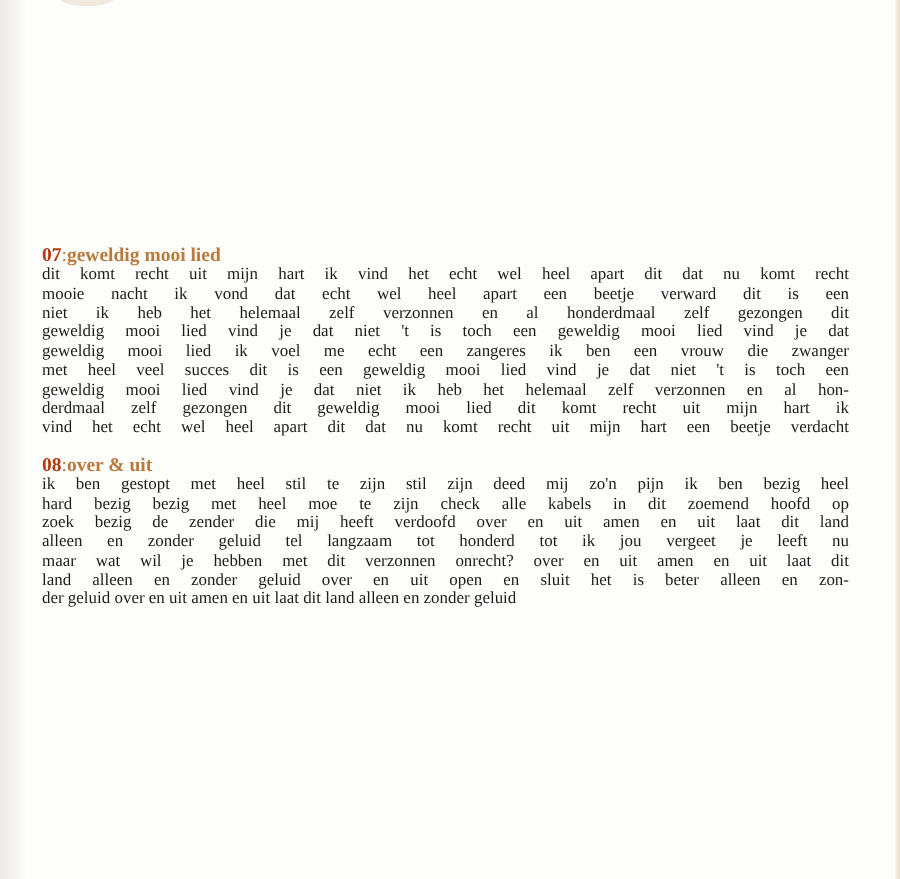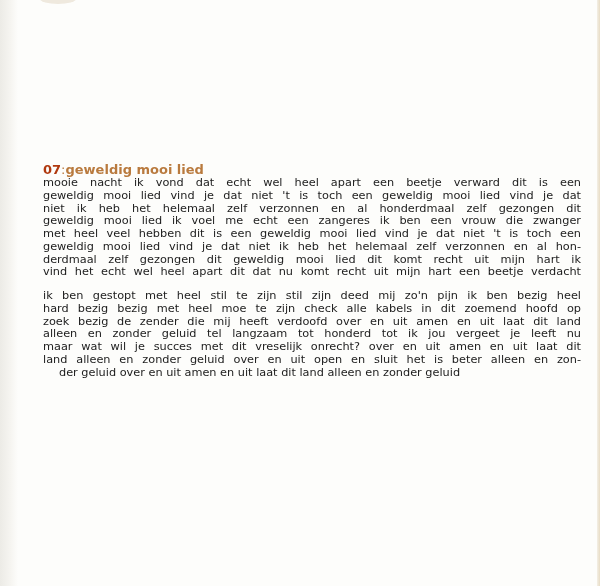--- a/index.html
+++ b/index.html
@@ -28,23 +28,24 @@
     }
     .top-blob {
       position: absolute;
       left: 40px; top: -6px;
       width: 36px; height: 10px;
       border-radius: 50%;
       background: #efe9de;
     }
     .page {
       position: absolute;
-      left: 43px;
+      left: 28px;
       top: 163px;
       width: 545px;
+      font-family: Liberation Serif, serif;
     }
     .song {
       margin-bottom: 11px;
     }
     .song-title {
       font-size: 13px;
       font-weight: bold;
       line-height: 14px;
       color: #b97a3e;
       white-space: nowrap;
@@ -64,53 +65,56 @@
     .lyric-line {
       display: block;
       white-space: nowrap;
       text-align: justify;
       text-align-last: justify;
       width: 538px;
     }
     .lyric-line.last {
       text-align-last: left;
       width: auto;
-      margin-left: 16px;
     }
   </style>
 </head>
 <body>
 
 <div class="left-shade"></div>
 <div class="right-edge"></div>
 <div class="top-blob"></div>
 
 <div class="page">
 
   <section class="song">
     <div class="song-title">
       <span class="song-number">07</span><span class="song-sep">:</span><span>geweldig mooi lied</span>
     </div>
     <div class="lyrics">
+      <span class="lyric-line">dit komt recht uit mijn hart ik vind het echt wel heel apart dit dat nu komt recht</span>
       <span class="lyric-line">mooie nacht ik vond dat echt wel heel apart een beetje verward dit is een</span>
+      <span class="lyric-line">niet ik heb het helemaal zelf verzonnen en al honderdmaal zelf gezongen dit</span>
       <span class="lyric-line">geweldig mooi lied vind je dat niet 't is toch een geweldig mooi lied vind je dat</span>
-      <span class="lyric-line">niet ik heb het helemaal zelf verzonnen en al honderdmaal zelf gezongen dit</span>
       <span class="lyric-line">geweldig mooi lied ik voel me echt een zangeres ik ben een vrouw die zwanger</span>
-      <span class="lyric-line">met heel veel hebben dit is een geweldig mooi lied vind je dat niet 't is toch een</span>
+      <span class="lyric-line">met heel veel succes dit is een geweldig mooi lied vind je dat niet 't is toch een</span>
       <span class="lyric-line">geweldig mooi lied vind je dat niet ik heb het helemaal zelf verzonnen en al hon-</span>
       <span class="lyric-line">derdmaal zelf gezongen dit geweldig mooi lied dit komt recht uit mijn hart ik</span>
       <span class="lyric-line">vind het echt wel heel apart dit dat nu komt recht uit mijn hart een beetje verdacht</span>
     </div>
   </section>
 
   <section class="song">
+    <div class="song-title">
+      <span class="song-number">08</span><span class="song-sep">:</span><span>over &amp; uit</span>
+    </div>
     <div class="lyrics">
       <span class="lyric-line">ik ben gestopt met heel stil te zijn stil zijn deed mij zo'n pijn ik ben bezig heel</span>
       <span class="lyric-line">hard bezig bezig met heel moe te zijn check alle kabels in dit zoemend hoofd op</span>
       <span class="lyric-line">zoek bezig de zender die mij heeft verdoofd over en uit amen en uit laat dit land</span>
       <span class="lyric-line">alleen en zonder geluid tel langzaam tot honderd tot ik jou vergeet je leeft nu</span>
-      <span class="lyric-line">maar wat wil je succes met dit vreselijk onrecht? over en uit amen en uit laat dit</span>
+      <span class="lyric-line">maar wat wil je hebben met dit verzonnen onrecht? over en uit amen en uit laat dit</span>
       <span class="lyric-line">land alleen en zonder geluid over en uit open en sluit het is beter alleen en zon-</span>
       <span class="lyric-line last">der geluid over en uit amen en uit laat dit land alleen en zonder geluid</span>
     </div>
   </section>
 
 </div>
 
 </body></html>

